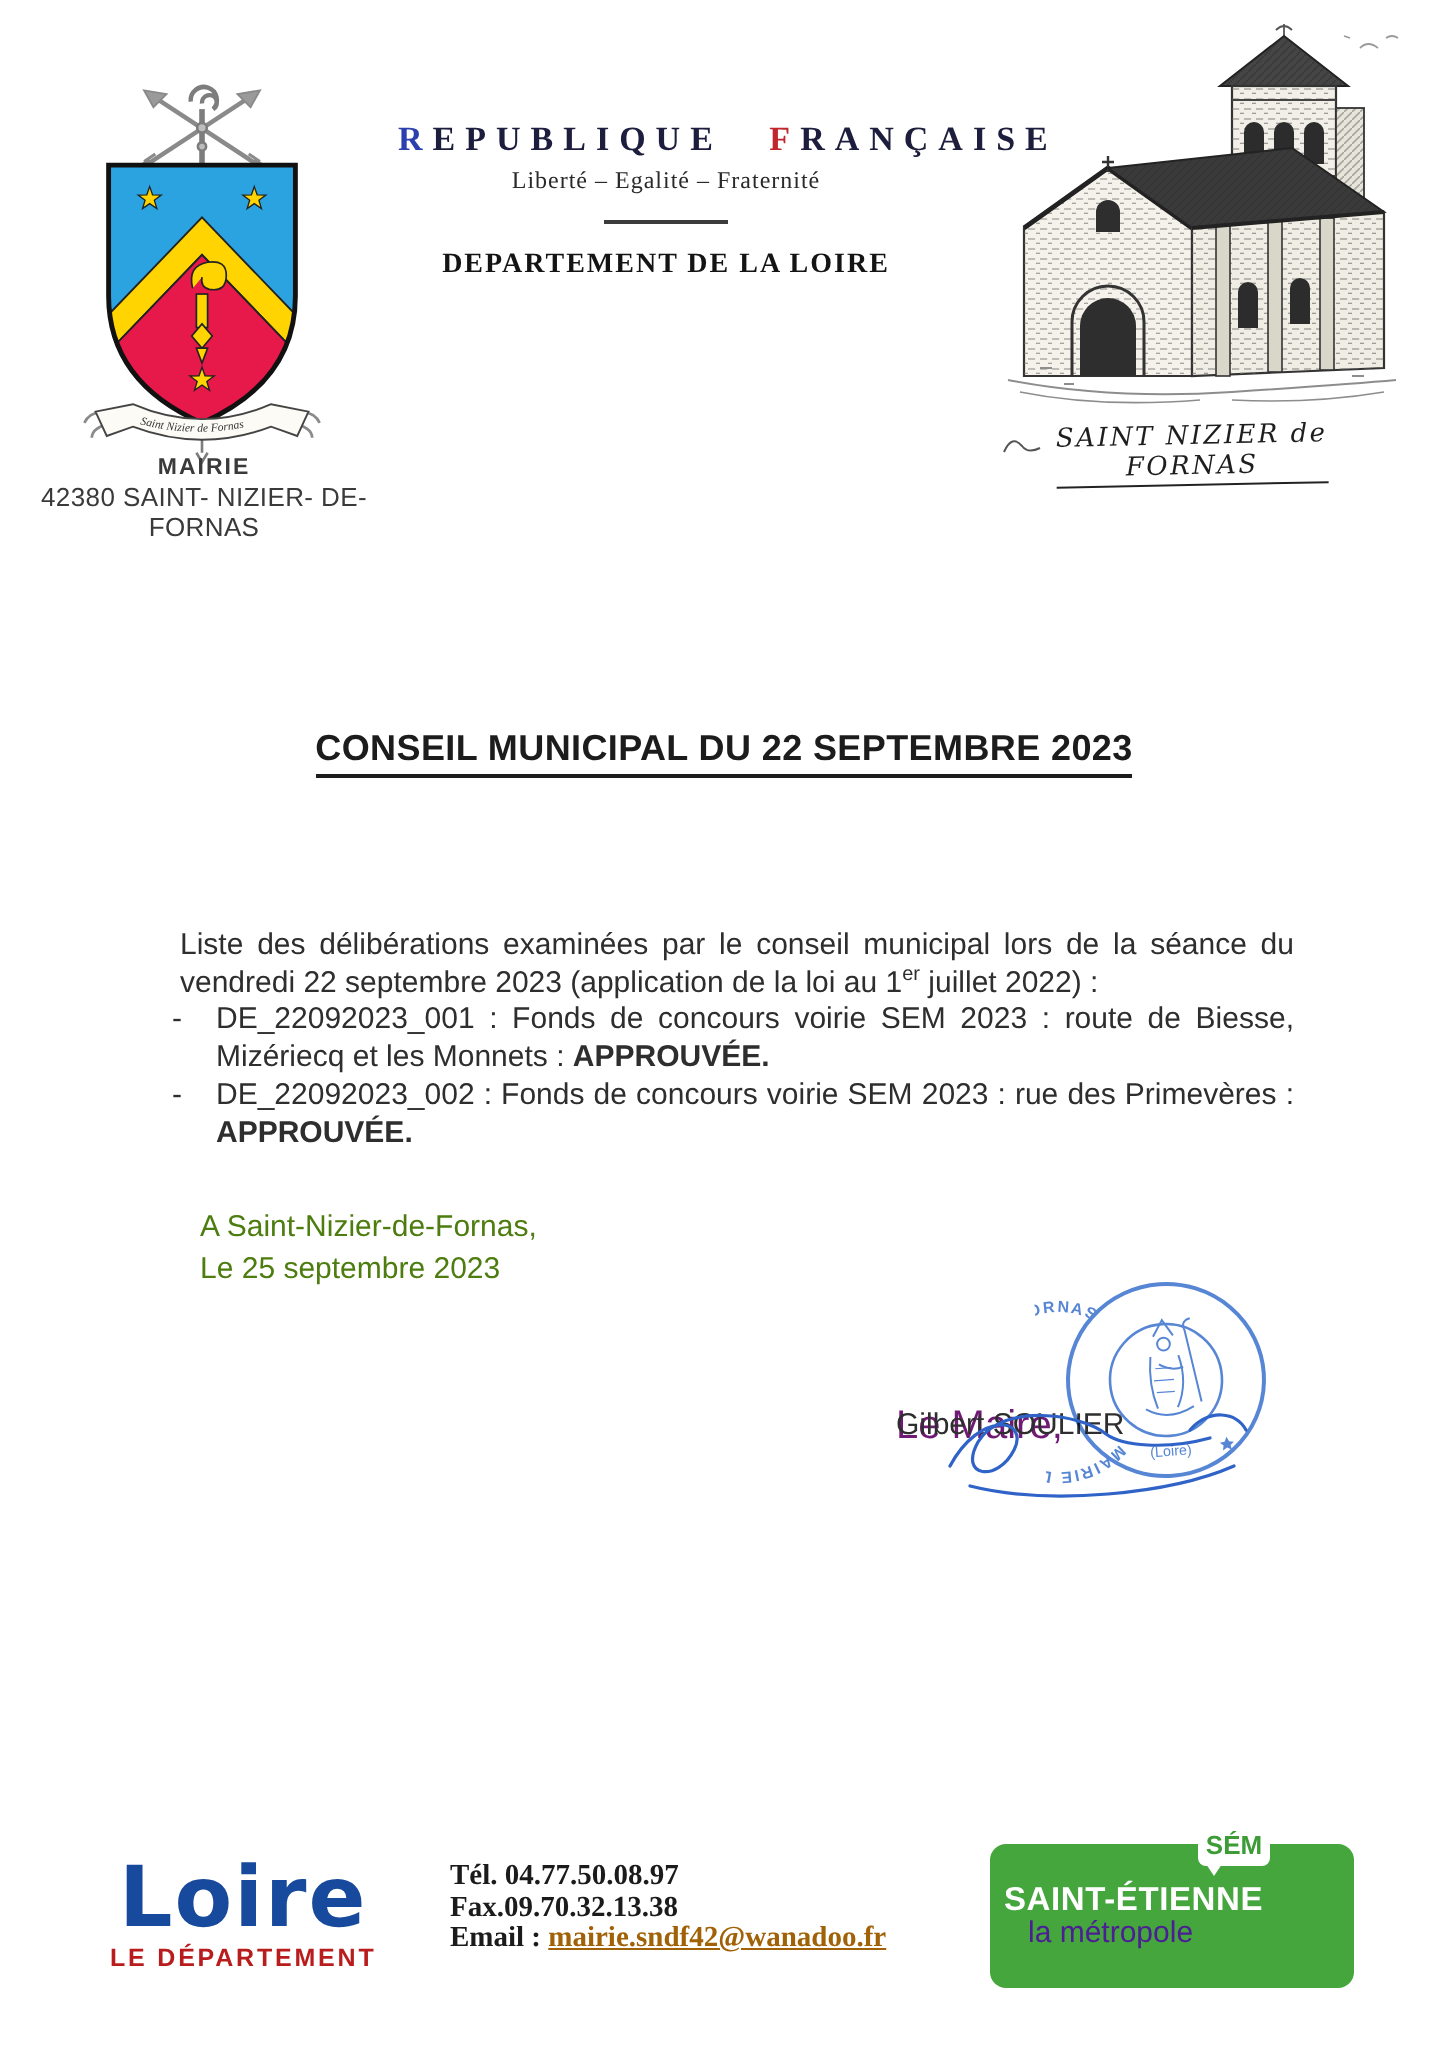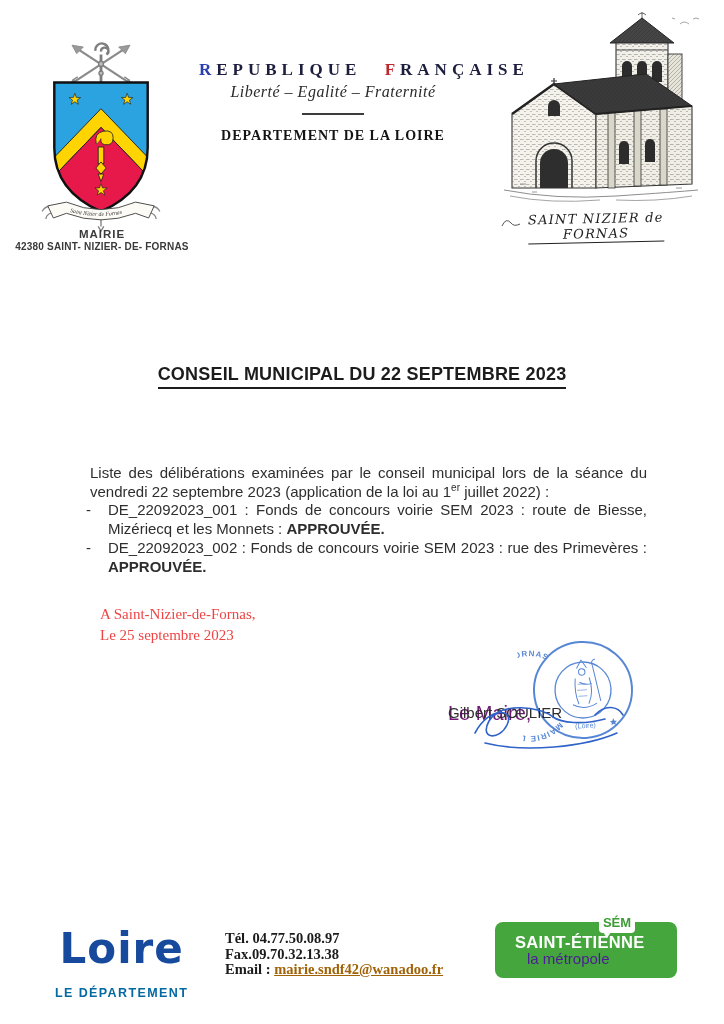--- a/index.html
+++ b/index.html
@@ -3,30 +3,30 @@
 <meta charset="utf-8">
 <style>
   html,body{margin:0;padding:0;background:#e8e8e8;}
   .page{position:relative;width:724px;height:1024px;margin:0 auto;background:#ffffff;
         font-family:"Liberation Sans",sans-serif;overflow:hidden;color:#2d2d2d;}
 
   
   .blason-svg{position:absolute;left:30px;top:34px;width:142px;height:198px;}
   .mairie-block{position:absolute;left:12px;top:228px;width:180px;text-align:center;color:#3a3a3a;}
   .mairie-line1{font-size:11.5px;font-weight:700;letter-spacing:1px;}
-  .mairie-line2{font-size:10px;font-weight:700;letter-spacing:0.2px;margin-top:1px;text-align:center;}
+  .mairie-line2{font-size:13px;font-weight:400;letter-spacing:0.2px;margin-top:1px;text-align:center;}
 
   .header-center{position:absolute;left:167px;top:60px;width:332px;text-align:center;}
   .rf-line{font-family:"Liberation Serif",serif;font-size:17px;font-weight:700;
            letter-spacing:5px;color:#1d1d3d;white-space:nowrap;margin-left:32px;}
   .rf-word2{margin-left:14px;}
   .rf-blue{color:#2c3fae;}
   .rf-red{color:#c0272d;}
-  .motto{font-family:"Liberation Serif",serif;font-size:16px;color:#2a2a2a;
-         letter-spacing:0.5px;margin-top:3px;font-style:italic;}
+  .motto{font-family:"Liberation Serif",serif;font-size:12px;color:#2a2a2a;
+         letter-spacing:0.5px;margin-top:3px;}
   .rf-divider{width:62px;height:2px;background:#3c3c3c;margin:12px auto 13px auto;}
   .dept{font-family:"Liberation Serif",serif;font-size:14px;font-weight:700;
         letter-spacing:1px;color:#141414;}
 
   .church-svg{position:absolute;left:496px;top:12px;width:210px;height:200px;}
   .church-caption{position:absolute;left:528px;top:211px;width:136px;text-align:center;
                   font-family:"DejaVu Serif",serif;font-style:italic;font-size:13px;
                   letter-spacing:1.2px;color:#1e1e1e;border-bottom:1.3px solid #222;
                   padding-bottom:1px;transform:rotate(-1.2deg);}
   .artist-mark{position:absolute;left:500px;top:216px;}
@@ -39,42 +39,42 @@
   .intro{position:absolute;left:90px;top:448px;width:557px;font-size:15px;
          line-height:19px;text-align:justify;color:#2e2e2e;}
   .intro sup{font-size:10px;line-height:0;}
 
   .delib-list{position:absolute;left:84px;top:501px;width:563px;font-size:15px;
               line-height:18.5px;color:#2e2e2e;}
   .delib-item{position:relative;padding-left:24px;text-align:justify;margin-bottom:1px;}
   .delib-dash{position:absolute;left:2px;top:0;}
   .delib-bold{font-weight:700;}
 
-  .closing{position:absolute;left:100px;top:604px;font-size:15px;line-height:20.5px;color:#ef4444;font-family:Liberation Serif, serif;}
+  .closing{position:absolute;left:100px;top:604px;font-size:15px;line-height:20.5px;color:#4d7c0f;}
 
   .sig-role{position:absolute;left:448px;top:702px;font-size:20px;color:#701a75;z-index:1;}
   .sig-name{position:absolute;left:448px;top:704px;font-size:15px;color:#2e2e2e;z-index:2;}
   .stamp-svg{position:absolute;left:520px;top:634px;width:126px;height:112px;z-index:3;
              mix-blend-mode:multiply;opacity:0.93;transform:rotate(-4deg);}
   .signature-svg{position:absolute;left:455px;top:695px;width:180px;height:55px;z-index:4;}
 
   
   .loire-logo{position:absolute;left:55px;top:928px;text-align:center;}
   .loire-name{font-family:"DejaVu Sans",sans-serif;font-size:42px;font-weight:800;
               color:#17499c;line-height:42px;letter-spacing:1px;}
-  .loire-tagline{font-size:12.5px;font-weight:700;color:#0369a1;letter-spacing:1.4px;margin-top:16px;}
+  .loire-tagline{font-size:12.5px;font-weight:700;color:#b91c1c;letter-spacing:1.4px;margin-top:2px;}
 
   .contact{position:absolute;left:225px;top:931px;width:245px;text-align:left;
            font-family:"Liberation Serif",serif;font-weight:700;font-size:14.5px;
            color:#1b1b1b;line-height:15.5px;}
   .contact a{color:#a16207;text-decoration:underline;font-weight:700;}
 
-  .sem-logo{position:absolute;left:495px;top:922px;width:182px;height:56px;background:#44a63c;
+  .sem-logo{position:absolute;left:495px;top:922px;width:182px;height:72px;background:#44a63c;
             border-radius:8px;display:flex;flex-direction:column;justify-content:center;
-            padding-left:20px;box-sizing:border-box;}
+            padding-left:7px;box-sizing:border-box;}
   .sem-city{color:#ffffff;font-size:16.5px;font-weight:800;letter-spacing:0.3px;line-height:17px;}
   .sem-sub{color:#4c1d95;font-size:15px;margin-left:12px;line-height:16px;}
   .sem-badge{position:absolute;right:42px;top:-10px;width:36px;height:21px;background:#ffffff;
              border-radius:4px;color:#3d9c36;font-size:13px;font-weight:800;text-align:center;
              line-height:21px;}
   .sem-badge::after{content:"";position:absolute;left:4px;bottom:-5px;width:0;height:0;
              border-left:4px solid transparent;border-right:4px solid transparent;
              border-top:6px solid #ffffff;}
 </style>
 </head>

